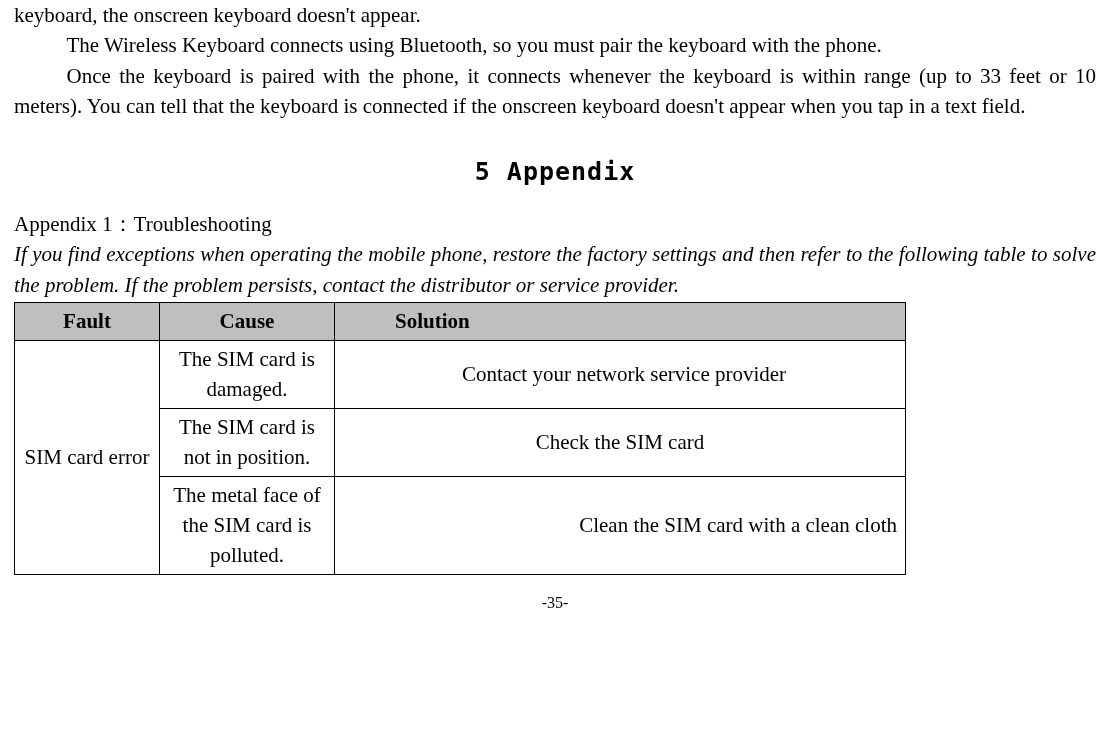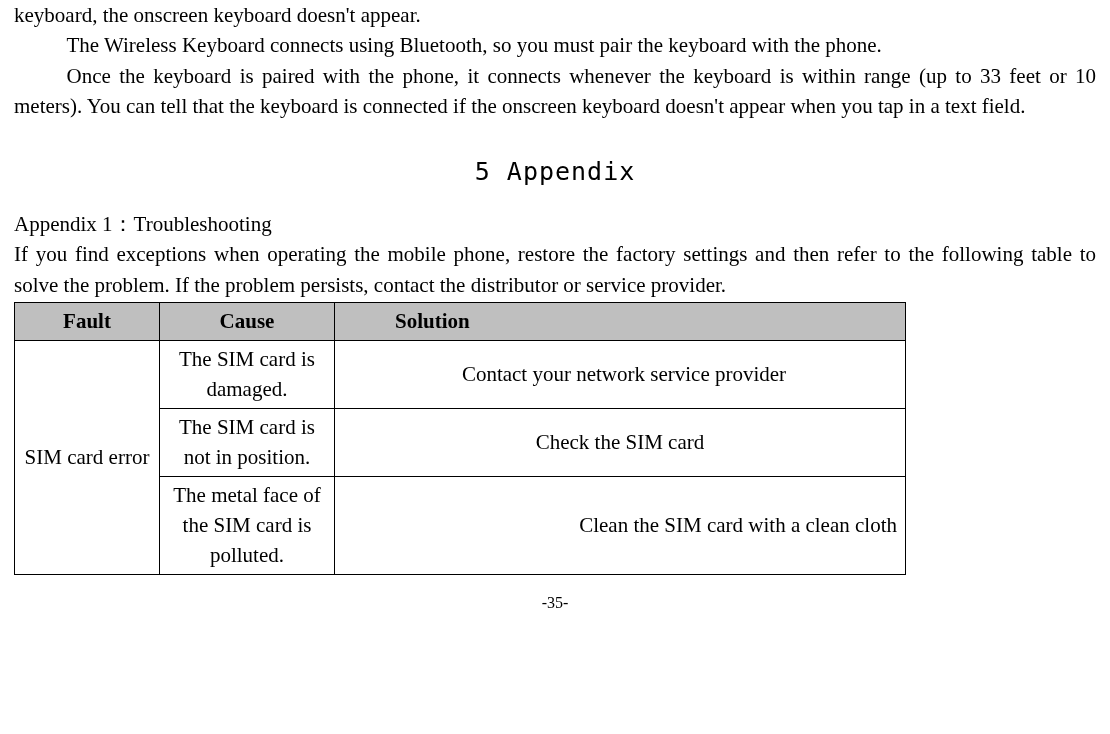--- a/index.html
+++ b/index.html
@@ -20,21 +20,21 @@
   .para {
     text-align: justify;
     margin: 0;
   }
   .indent {
     text-indent: 2.5em;
   }
   .section-title {
     text-align: center;
     font-family: "SimHei", "MS Gothic", monospace, sans-serif;
-    font-weight: normal;
+    font-weight: bold;
     font-size: 25px;
     margin-top: 32px;
     margin-bottom: 8px;
     letter-spacing: 1px;
   }
   .appendix-heading {
     font-weight: normal;
     margin-top: 19px;
   }
   table {
@@ -67,21 +67,21 @@
 <body>
 
 <div class="page">
   <p class="para">keyboard, the onscreen keyboard doesn't appear.</p>
   <p class="para indent">The Wireless Keyboard connects using Bluetooth, so you must pair the keyboard with the phone.</p>
   <p class="para indent">Once the keyboard is paired with the phone, it connects whenever the keyboard is within range (up to 33 feet or 10 meters). You can tell that the keyboard is connected if the onscreen keyboard doesn't appear when you tap in a text field.</p>
 
   <div class="section-title">5 Appendix</div>
 
   <div class="appendix-heading">Appendix 1：Troubleshooting</div>
-  <p class="para" style="text-align:justify; margin:0;">If you find exceptions when operating the mobile phone, restore the factory settings and then refer to the following table to solve the problem. If the problem persists, contact the distributor or service provider.</p>
+  <p class="para" style="text-align:justify; margin:0;font-style:italic;">If you find exceptions when operating the mobile phone, restore the factory settings and then refer to the following table to solve the problem. If the problem persists, contact the distributor or service provider.</p>
 
   <table>
     <thead>
       <tr>
         <th class="fault-col">Fault</th>
         <th class="cause-col">Cause</th>
         <th class="solution-col">Solution</th>
       </tr>
     </thead>
     <tbody>

